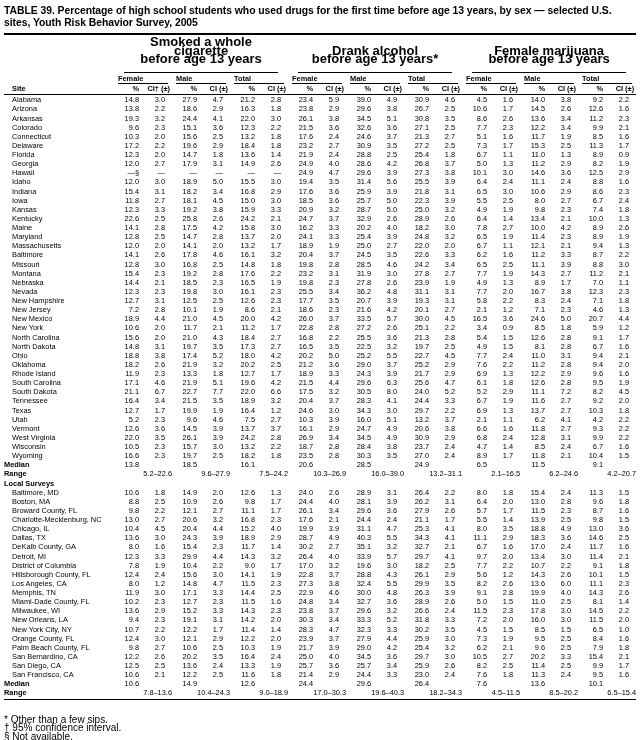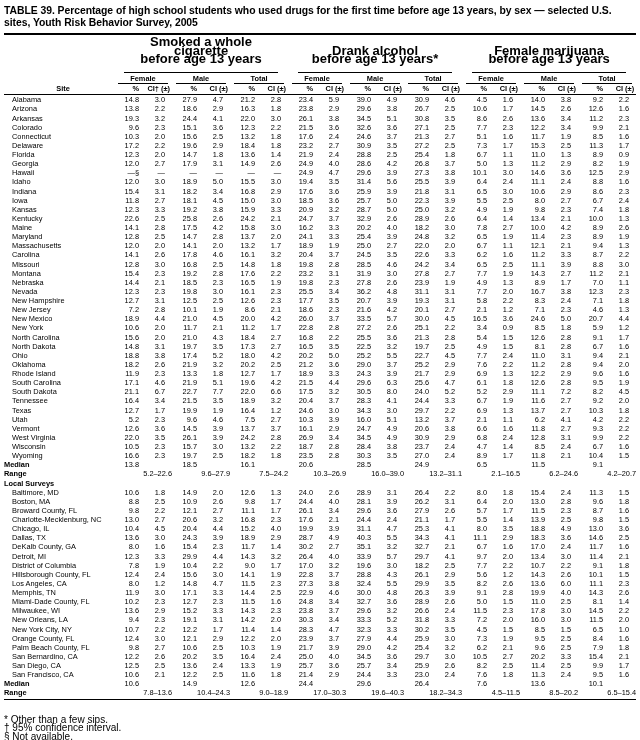--- a/index.html
+++ b/index.html
@@ -23,32 +23,32 @@
   
   .group-row th { vertical-align: bottom; padding-top: 3px; }
   .grp {
     font-weight: bold; text-align: center;
     font-size: 13px; line-height: 8.7px;
     border-bottom: 1px solid #000;
     margin: 0 10px; padding-bottom: 8px;
   }
   .sex-row th { vertical-align: bottom; }
   .sx {
-    font-weight: bold; text-align: center;
+    font-weight: bold; text-align: left;
     font-size: 7.4px; line-height: 9.4px;
     border-bottom: 1px solid #000;
     margin: 0 4px; padding-top: 1px;
   }
   .col-row th {
     border-bottom: 1px solid #000;
     font-size: 7.4px; line-height: 10px;
     font-weight: bold; vertical-align: bottom;
     white-space: nowrap;
   }
-  .col-row th.site-label { text-align: center; padding-left: 8px; }
+  .col-row th.site-label { text-align: left; padding-left: 8px; }
   th.pct, td.pct { text-align: right; padding-right: 5px; }
   th.cih     { text-align: right; padding-right: 2px; }
   td.ci      { text-align: right; padding-right: 7px; }
   
   tbody td {
     font-size: 7.4px; line-height: 9.12px;
     white-space: nowrap; overflow: hidden; vertical-align: bottom;
   }
   td.site { text-align: left; padding-left: 8px; }
   td.section-label, td.blabel { padding-left: 0; font-weight: bold; }
@@ -502,21 +502,21 @@
           <td class="pct">22.0</td>
           <td class="ci">2.0</td>
           <td class="pct">6.7</td>
           <td class="ci">1.1</td>
           <td class="pct">12.1</td>
           <td class="ci">2.1</td>
           <td class="pct">9.4</td>
           <td class="ci">1.3</td>
         </tr>
         <tr>
-          <td class="site">Carolina</td>
+          <td class="site">Baltimore</td>
           <td class="pct">14.1</td>
           <td class="ci">2.6</td>
           <td class="pct">17.8</td>
           <td class="ci">4.6</td>
           <td class="pct">16.1</td>
           <td class="ci">3.2</td>
           <td class="pct">20.4</td>
           <td class="ci">3.7</td>
           <td class="pct">24.5</td>
           <td class="ci">3.5</td>

